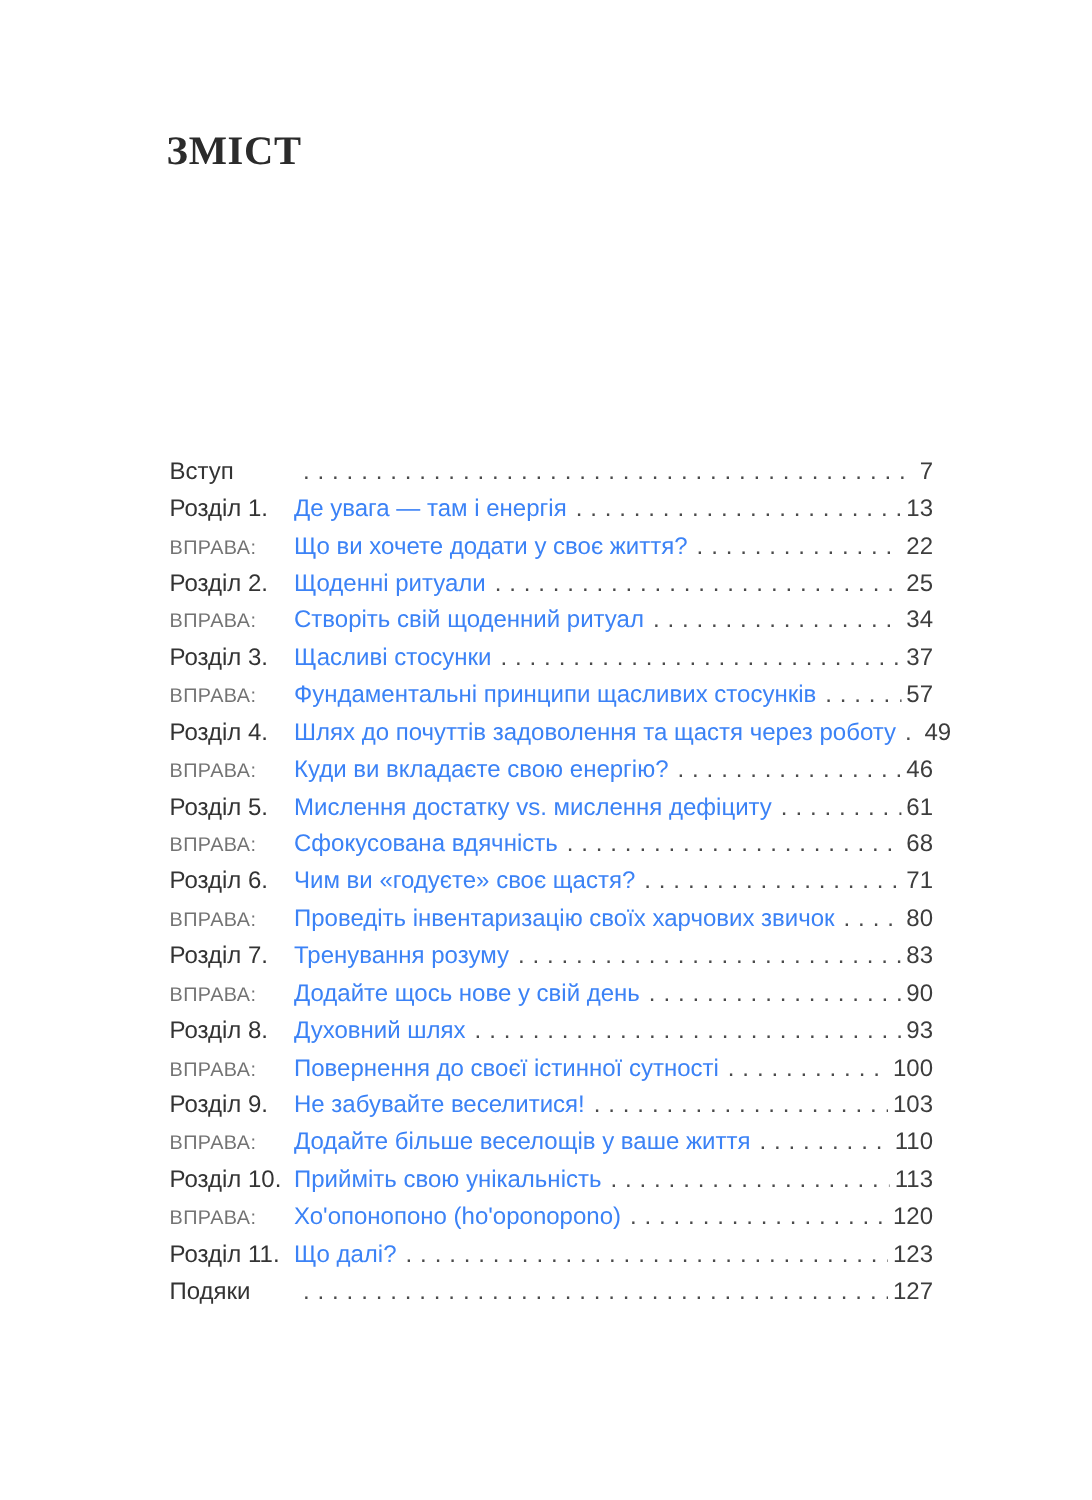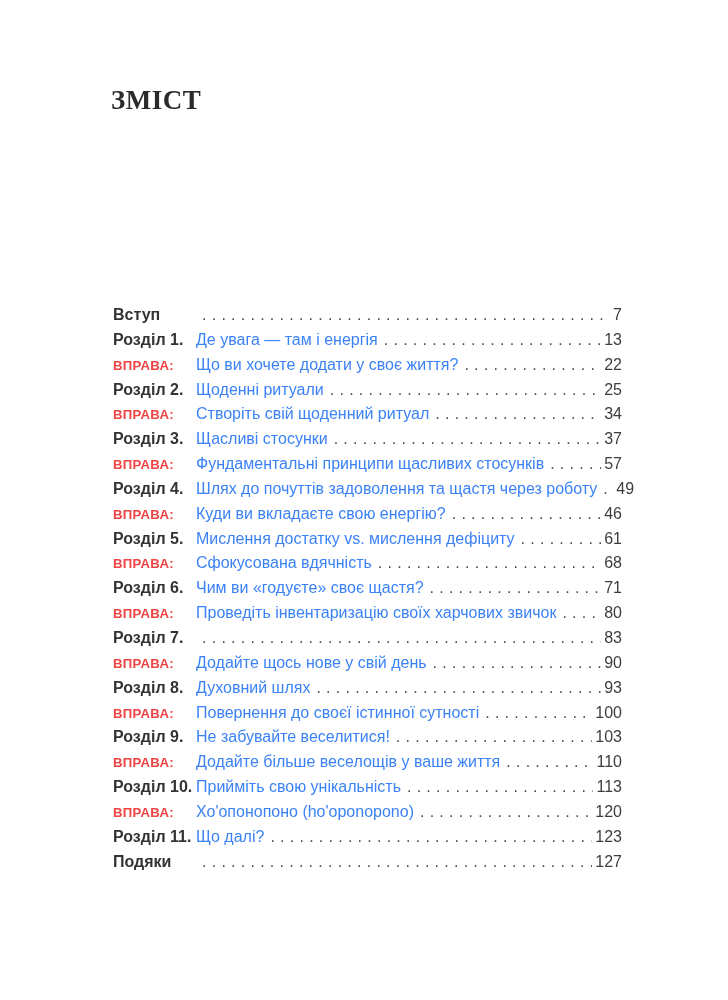--- a/index.html
+++ b/index.html
@@ -48,28 +48,28 @@
     white-space: nowrap;
   }
   .row .label {
     flex: 0 0 83px;
     white-space: nowrap;
     color: #383838;
   }
   .row.intro .label,
   .row.outro .label,
   .row.chapter .label {
-    font-weight: 700;
+    font-weight: 400;
     color: #333333;
   }
   .row.exercise .label {
-    font-weight: 700;
+    font-weight: 400;
     font-size: 13.2px;
     letter-spacing: 0.3px;
-    color: #ef4444;
+    color: #737373;
   }
   .entry-title {
     white-space: nowrap;
     color: #3b82f6;
   }
   .leader {
     flex: 1 1 auto;
     min-width: 10px;
     overflow: hidden;
     white-space: nowrap;
@@ -176,20 +176,21 @@
 
   <div class="row exercise">
     <span class="label">ВПРАВА:</span>
     <span class="entry-title">Проведіть інвентаризацію своїх харчових звичок</span>
     <span class="leader" aria-hidden="true">. . . . . . . . . . . . . . . . . . . . . . . . . . . . . . . . . . . . . . . . . . . . . . . . . . . . . . . . . . . . . . . . . . . . . . . . . . . . . . . . </span>
     <span class="num">80</span>
   </div>
 
   <div class="row chapter">
     <span class="label">Розділ 7.</span>
+    <span class="entry-title">Тренування розуму</span>
     <span class="leader" aria-hidden="true">. . . . . . . . . . . . . . . . . . . . . . . . . . . . . . . . . . . . . . . . . . . . . . . . . . . . . . . . . . . . . . . . . . . . . . . . . . . . . . . . </span>
     <span class="num">83</span>
   </div>
 
   <div class="row exercise">
     <span class="label">ВПРАВА:</span>
     <span class="entry-title">Додайте щось нове у свій день</span>
     <span class="leader" aria-hidden="true">. . . . . . . . . . . . . . . . . . . . . . . . . . . . . . . . . . . . . . . . . . . . . . . . . . . . . . . . . . . . . . . . . . . . . . . . . . . . . . . . </span>
     <span class="num">90</span>
   </div>

